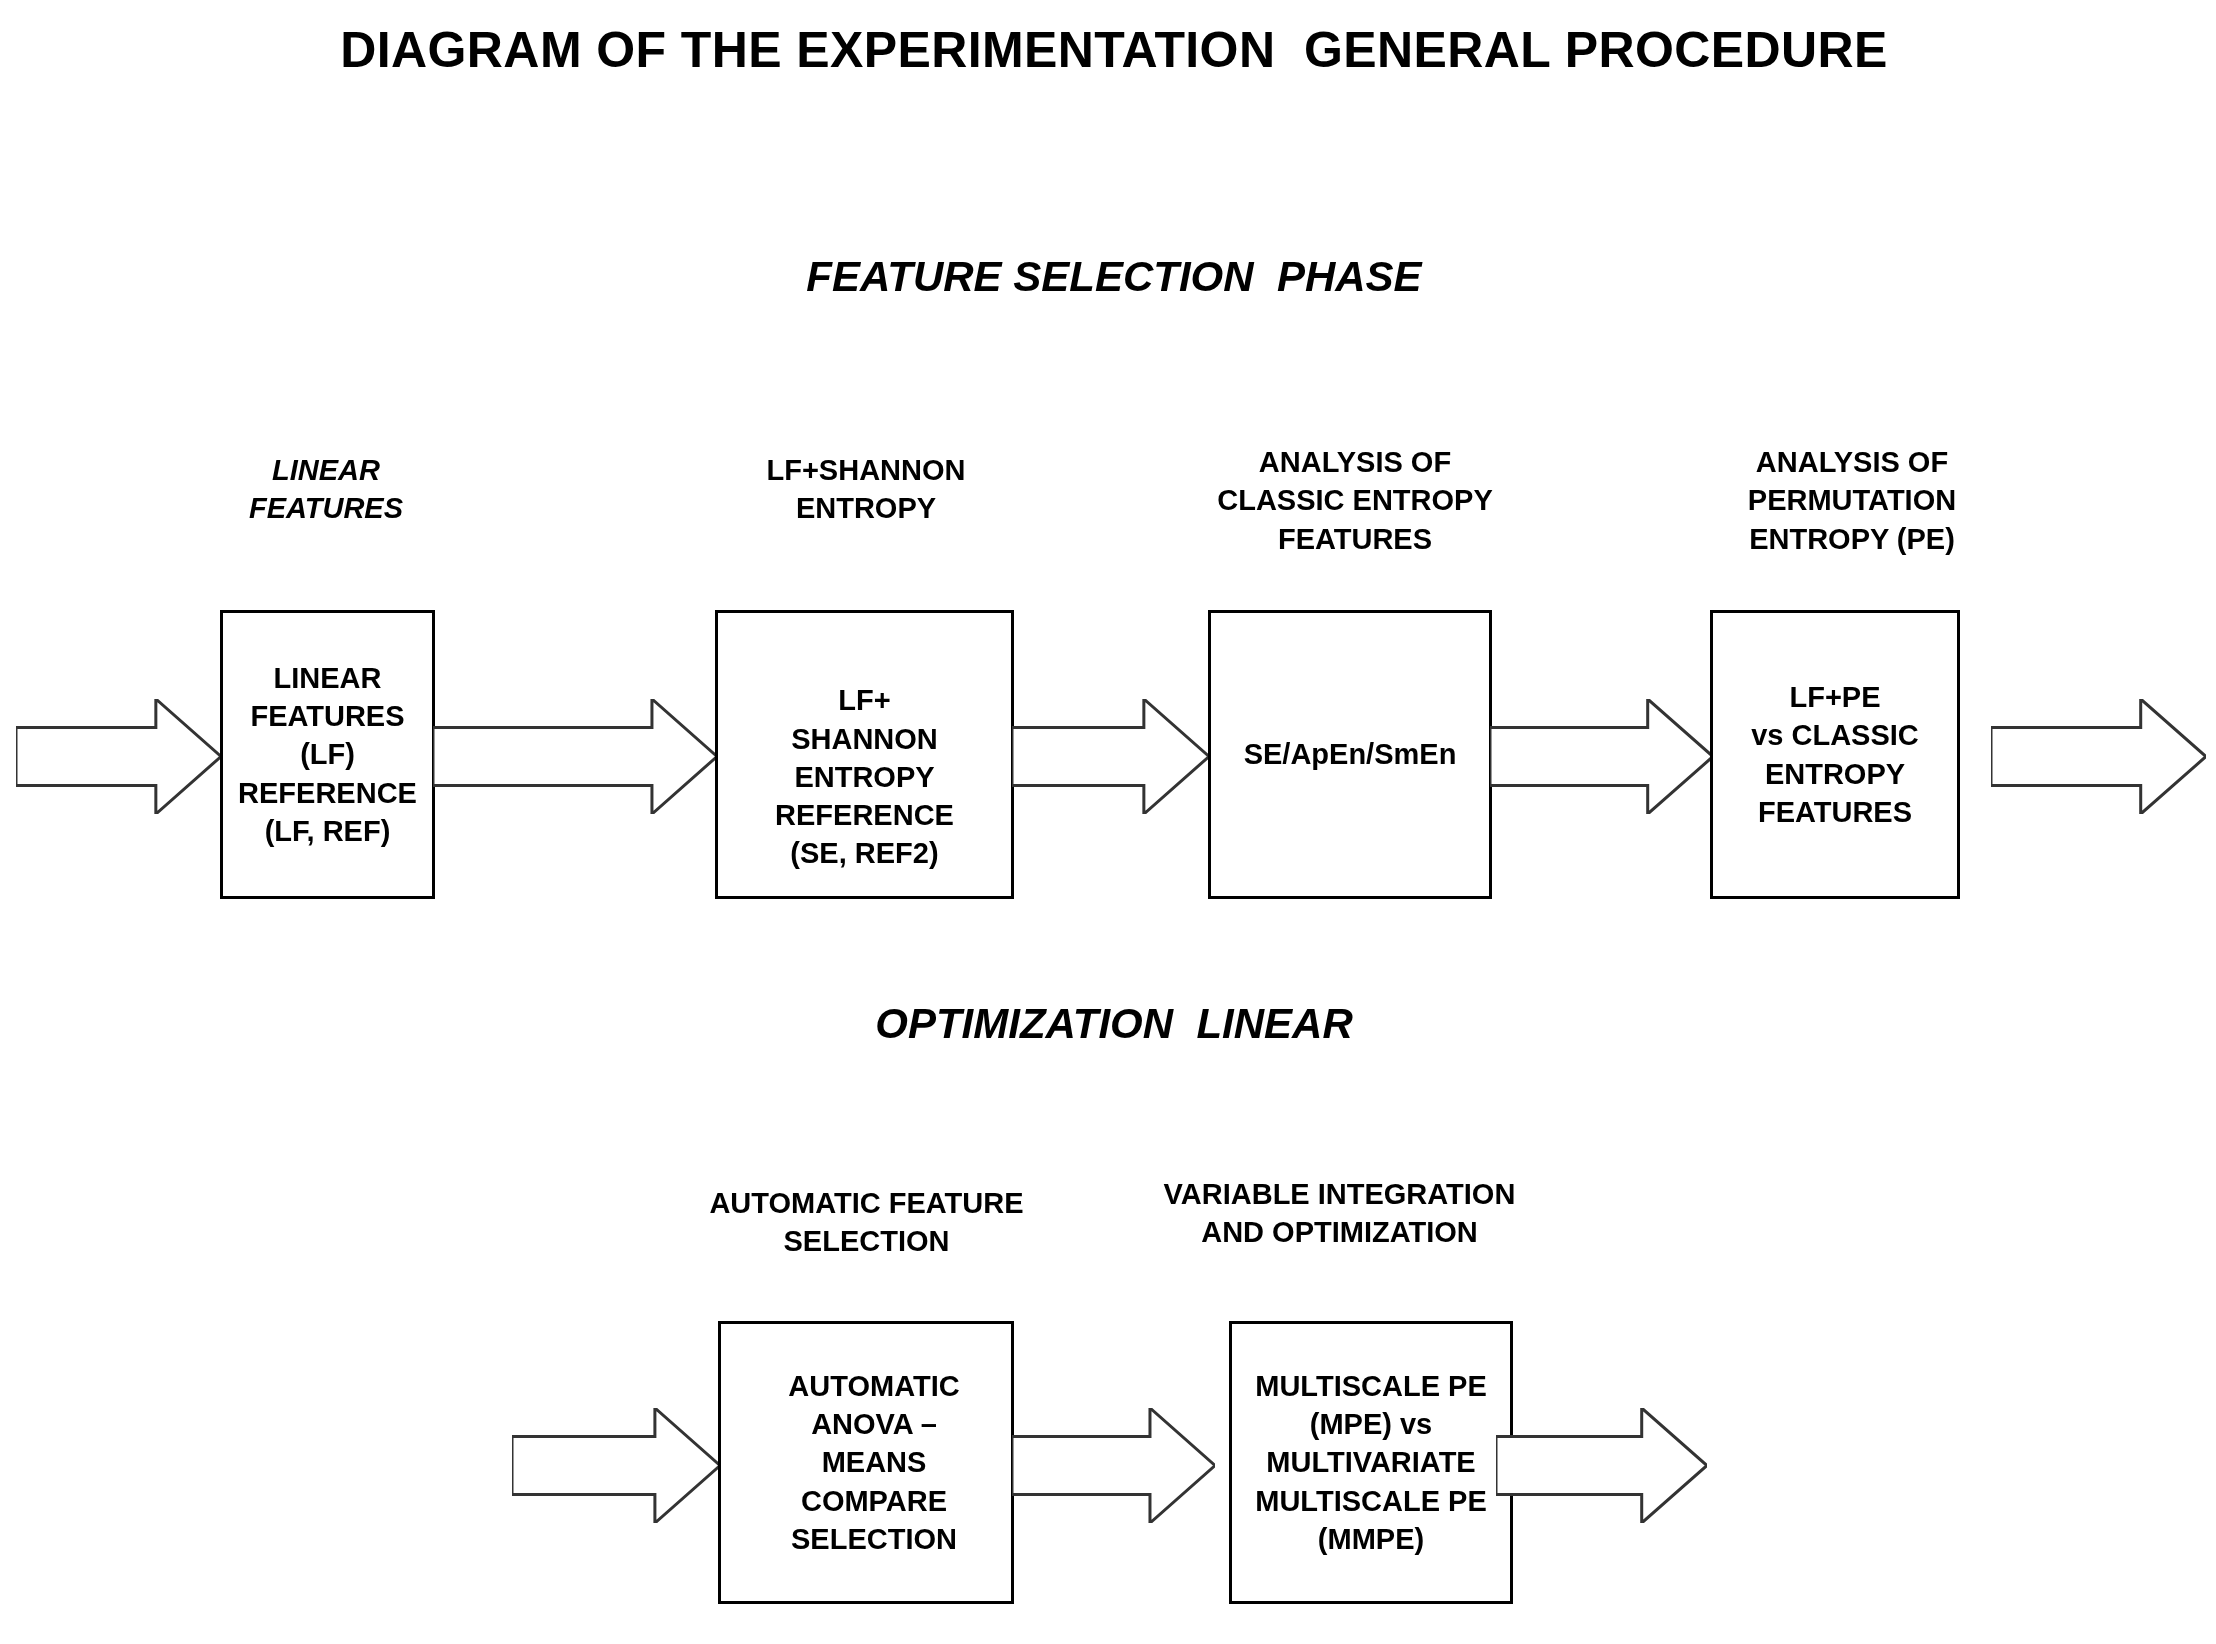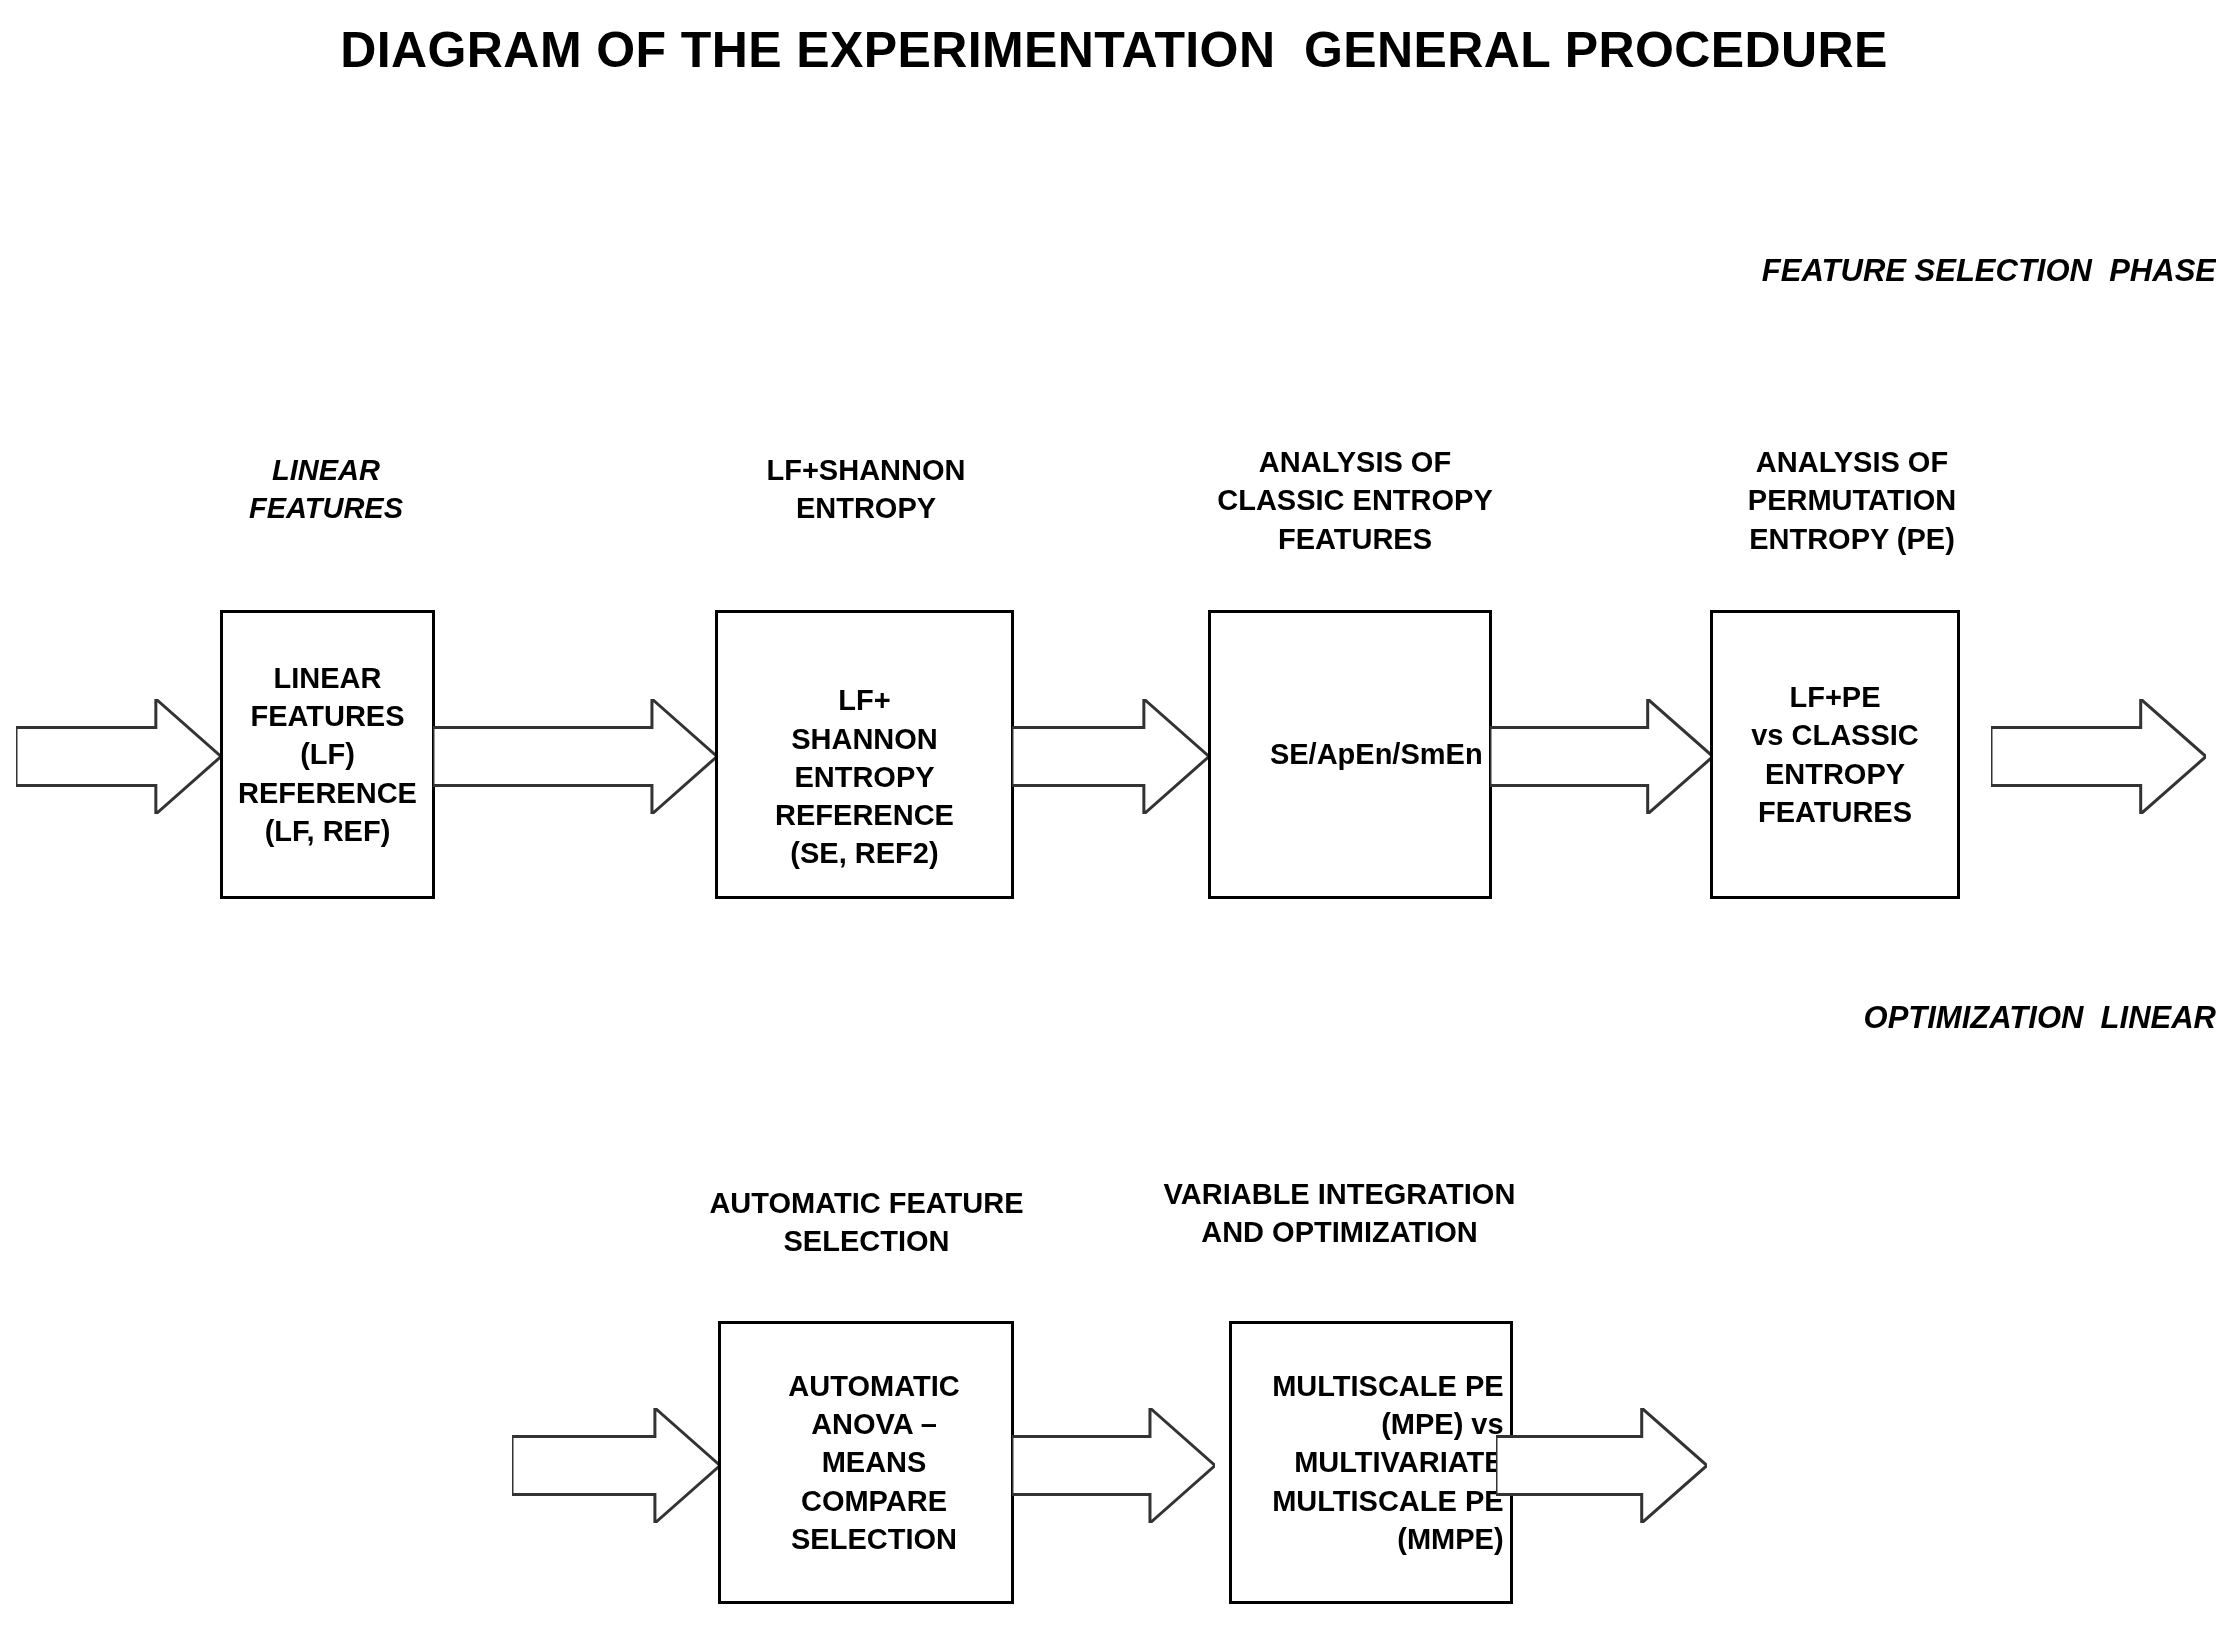--- a/index.html
+++ b/index.html
@@ -24,22 +24,22 @@
   #doc-title {
     left: 0; right: 0; top: 20.7px;
     text-align: center;
     font-size: 50px;
     font-weight: bold;
     letter-spacing: 0.4px;
     white-space: pre;
   }
   .phase-title {
     left: 0; right: 0;
-    text-align: right;
-    font-size: 31px;
+    text-align: center;
+    font-size: 42px;
     font-weight: bold;
     font-style: italic;
     white-space: pre;
   }
   #phase-1-title { top: 253px; }
   #phase-2-title { top: 1000px; }
 
   
   .col-header {
     position: absolute;
@@ -60,21 +60,21 @@
     align-items: center;
     justify-content: center;
   }
   .proc-box .box-text {
     font-size: 29px;
     font-weight: bold;
     line-height: 1.32;
     text-align: center;
     padding: 0 6.4px;
   }
-  .proc-box .box-text.left { text-align: right; }
+  .proc-box .box-text.left { text-align: center; }
 
   
   .block-arrow { position: absolute; }
   .block-arrow svg { display: block; width: 100%; height: 100%; }
   .block-arrow svg polygon {
     fill: #ffffff;
     stroke: #333333;
     stroke-width: 3;
     vector-effect: non-scaling-stroke;
   }

